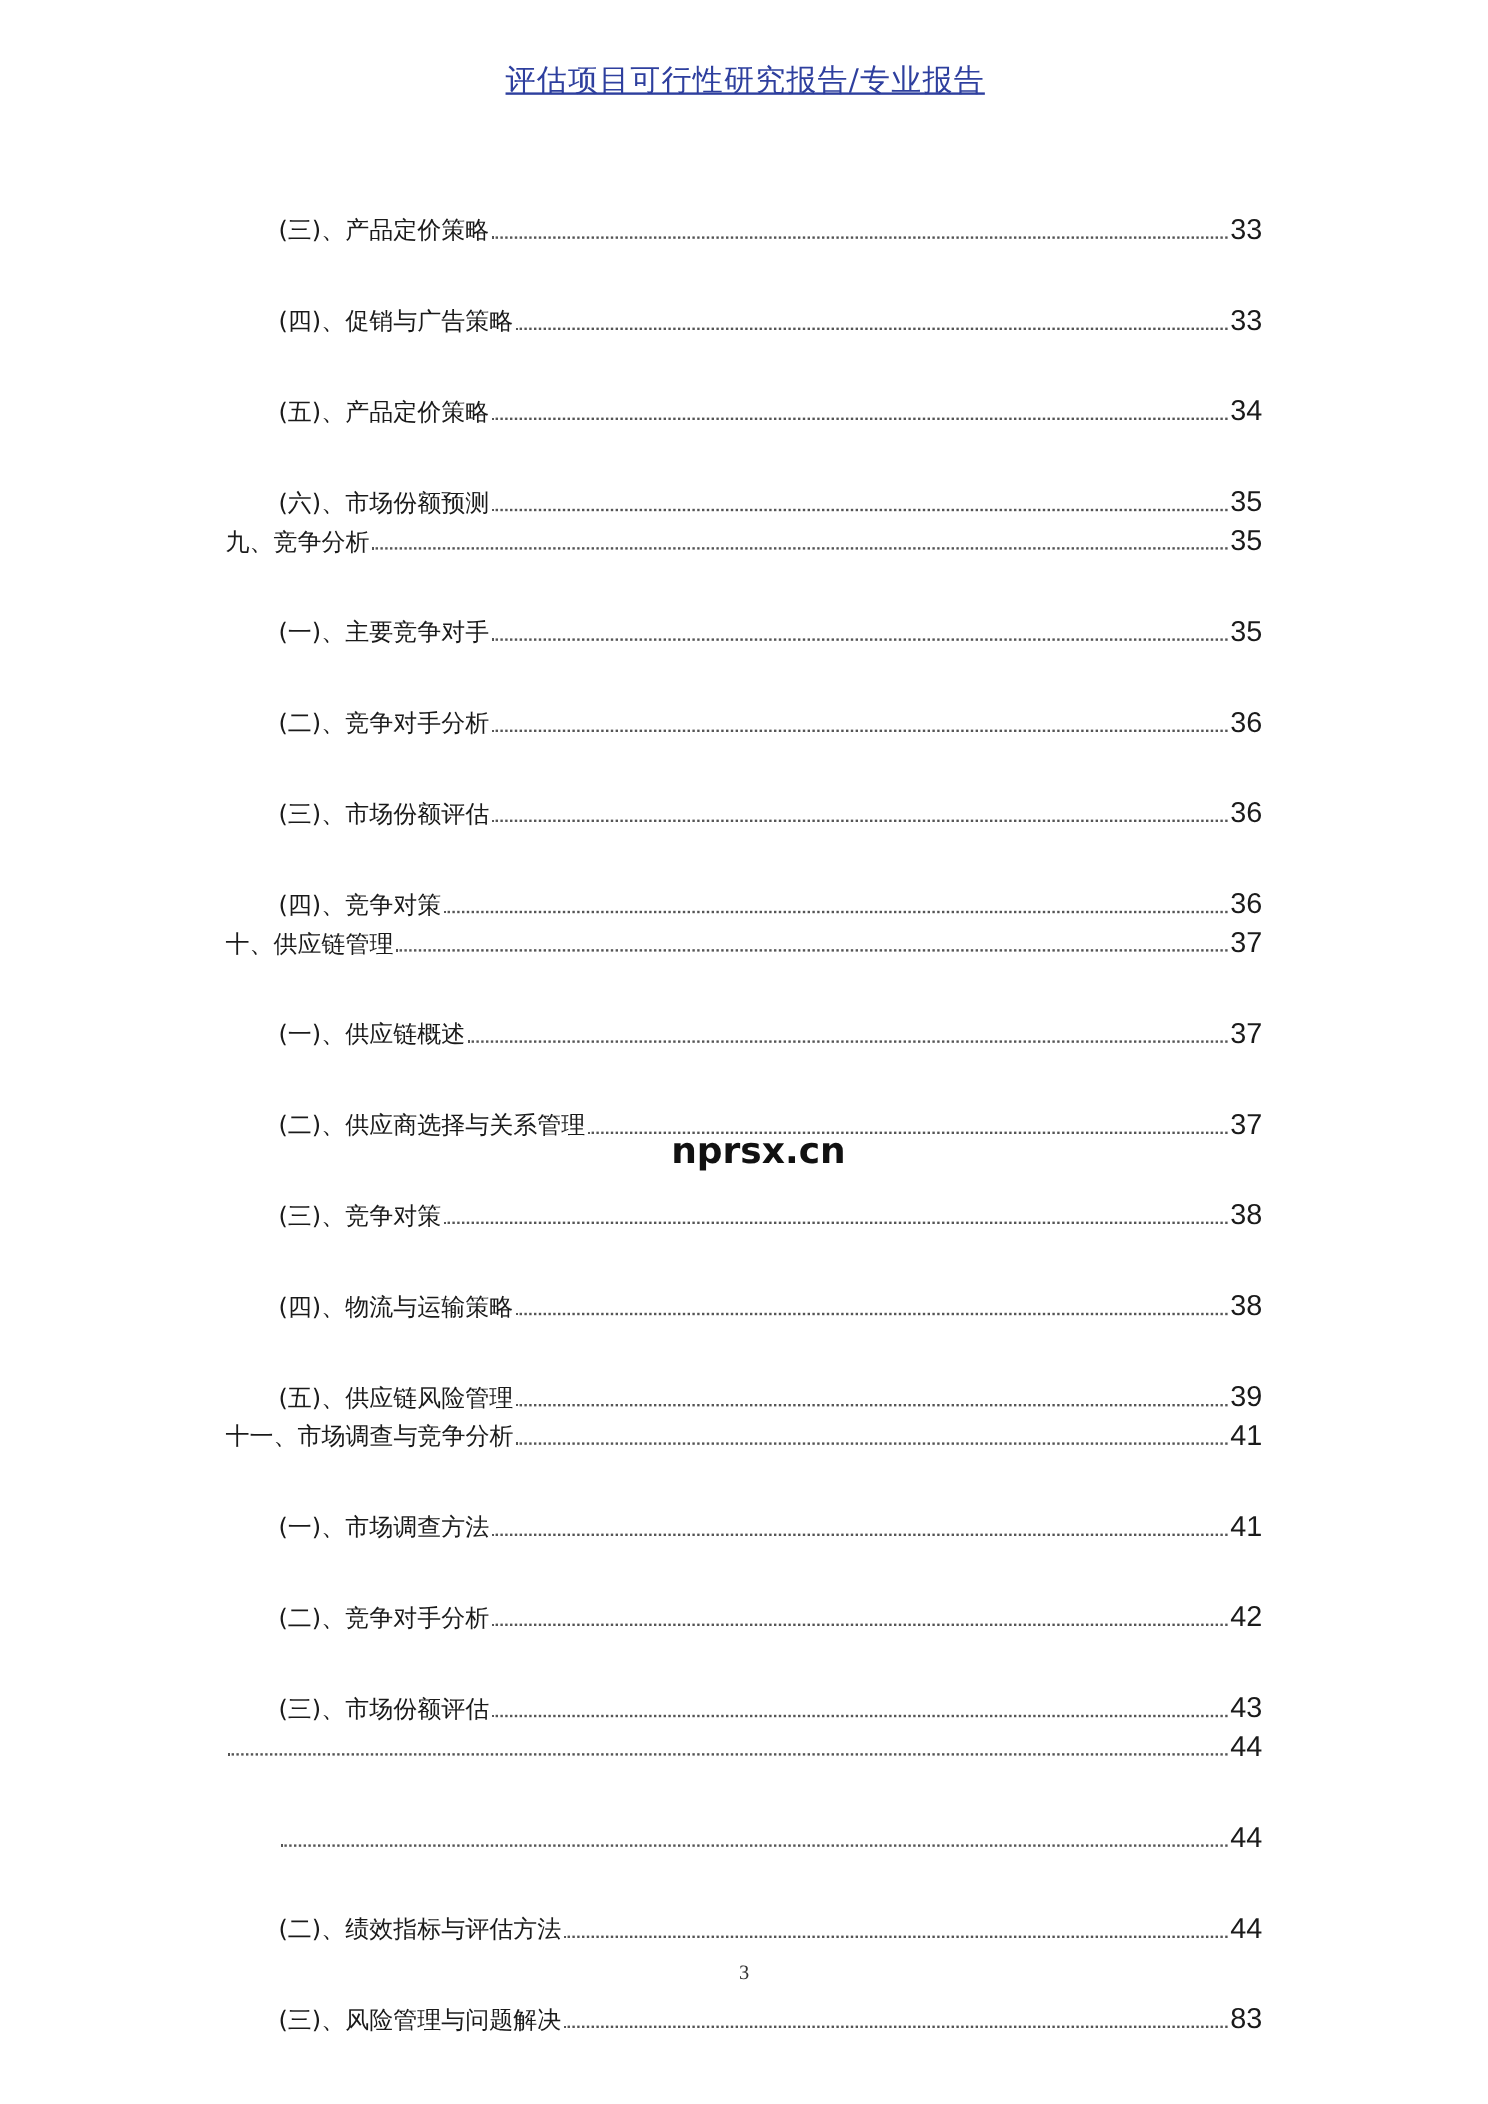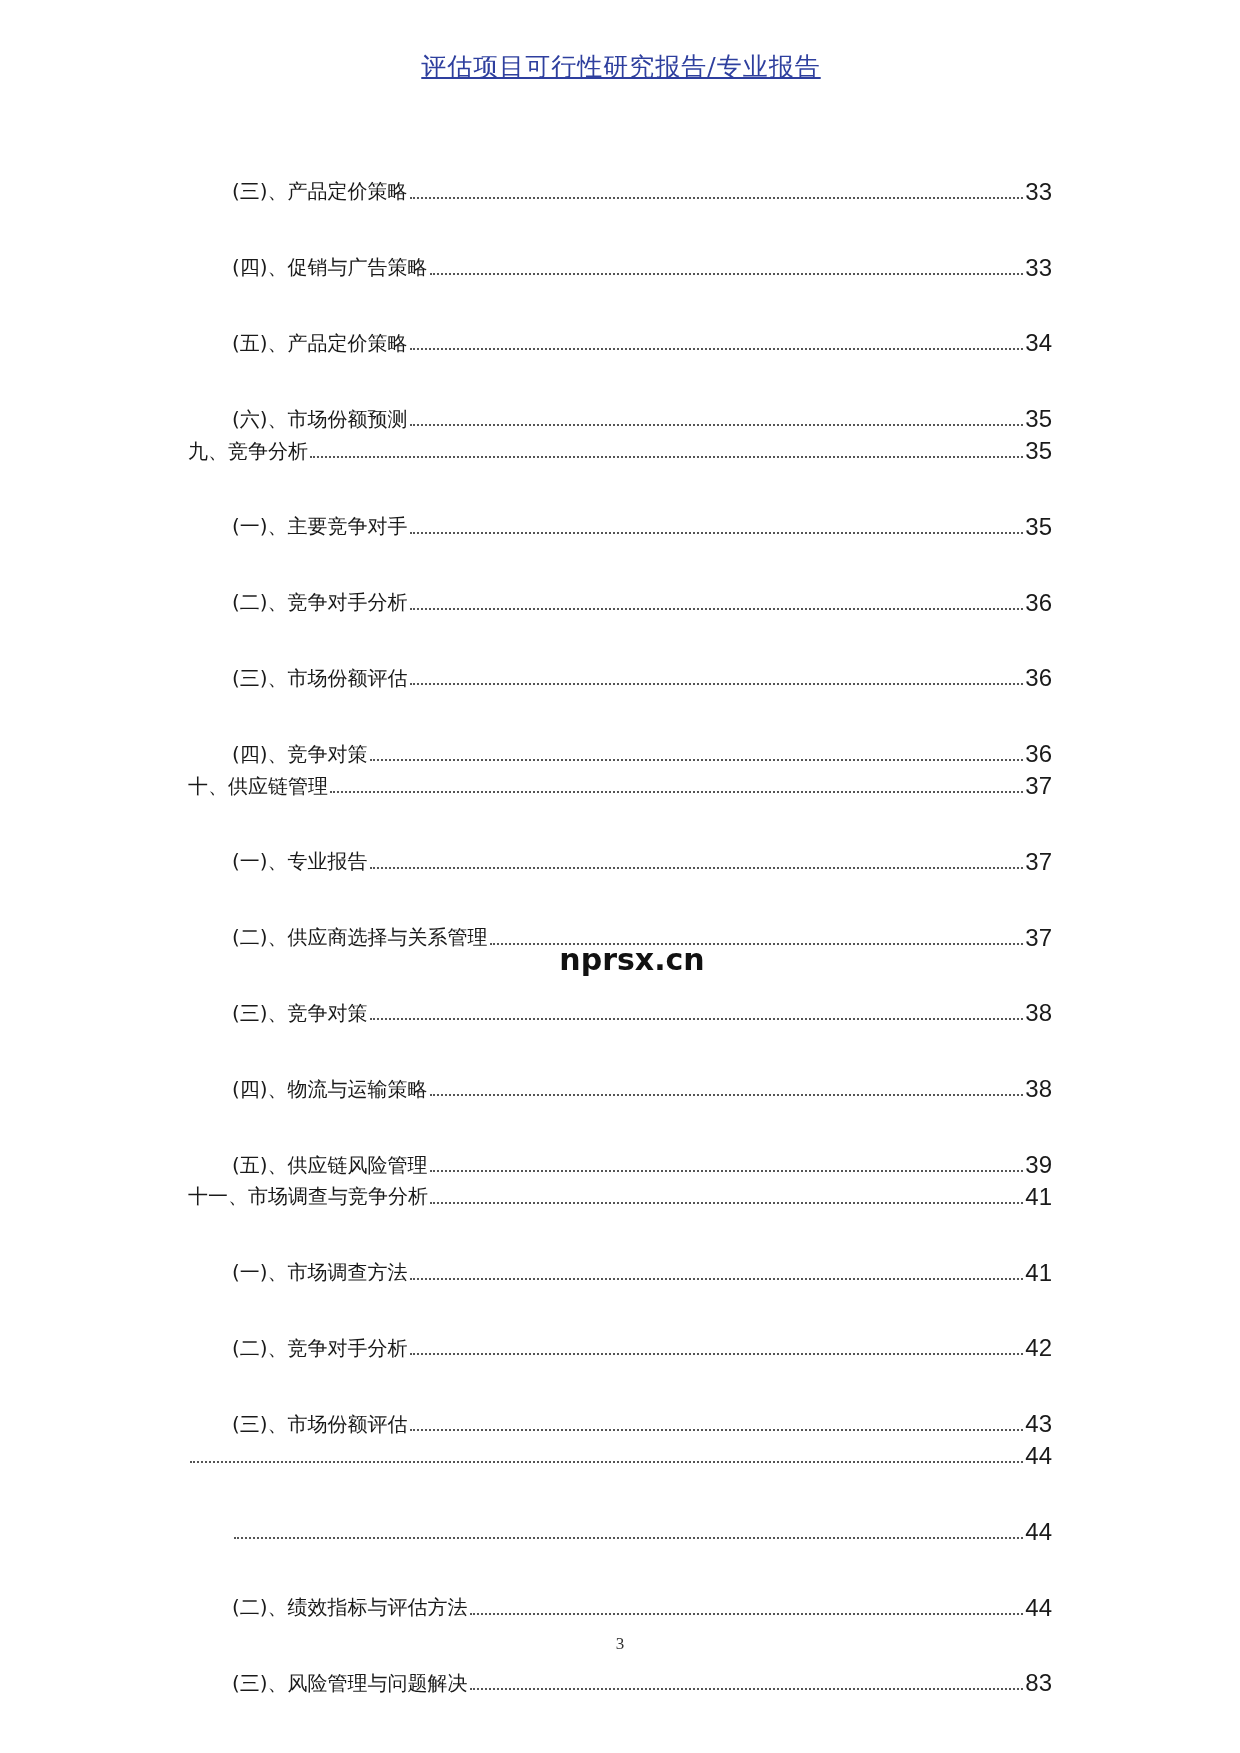--- a/index.html
+++ b/index.html
@@ -86,21 +86,21 @@
       <span class="label">(四)、竞争对策</span>
       <span class="dots"></span>
       <span class="page">36</span>
     </div>
   <div class="toc-row level-1">
       <span class="label">十、供应链管理</span>
       <span class="dots"></span>
       <span class="page">37</span>
     </div>
   <div class="toc-row level-2">
-      <span class="label">(一)、专业报告</span>
+      <span class="label">(一)、供应链概述</span>
       <span class="dots"></span>
       <span class="page">37</span>
     </div>
   <div class="toc-row level-2">
       <span class="label">(二)、供应商选择与关系管理</span>
       <span class="dots"></span>
       <span class="page">37</span>
     </div>
   <div class="toc-row level-2">
       <span class="label">(三)、竞争对策</span>

